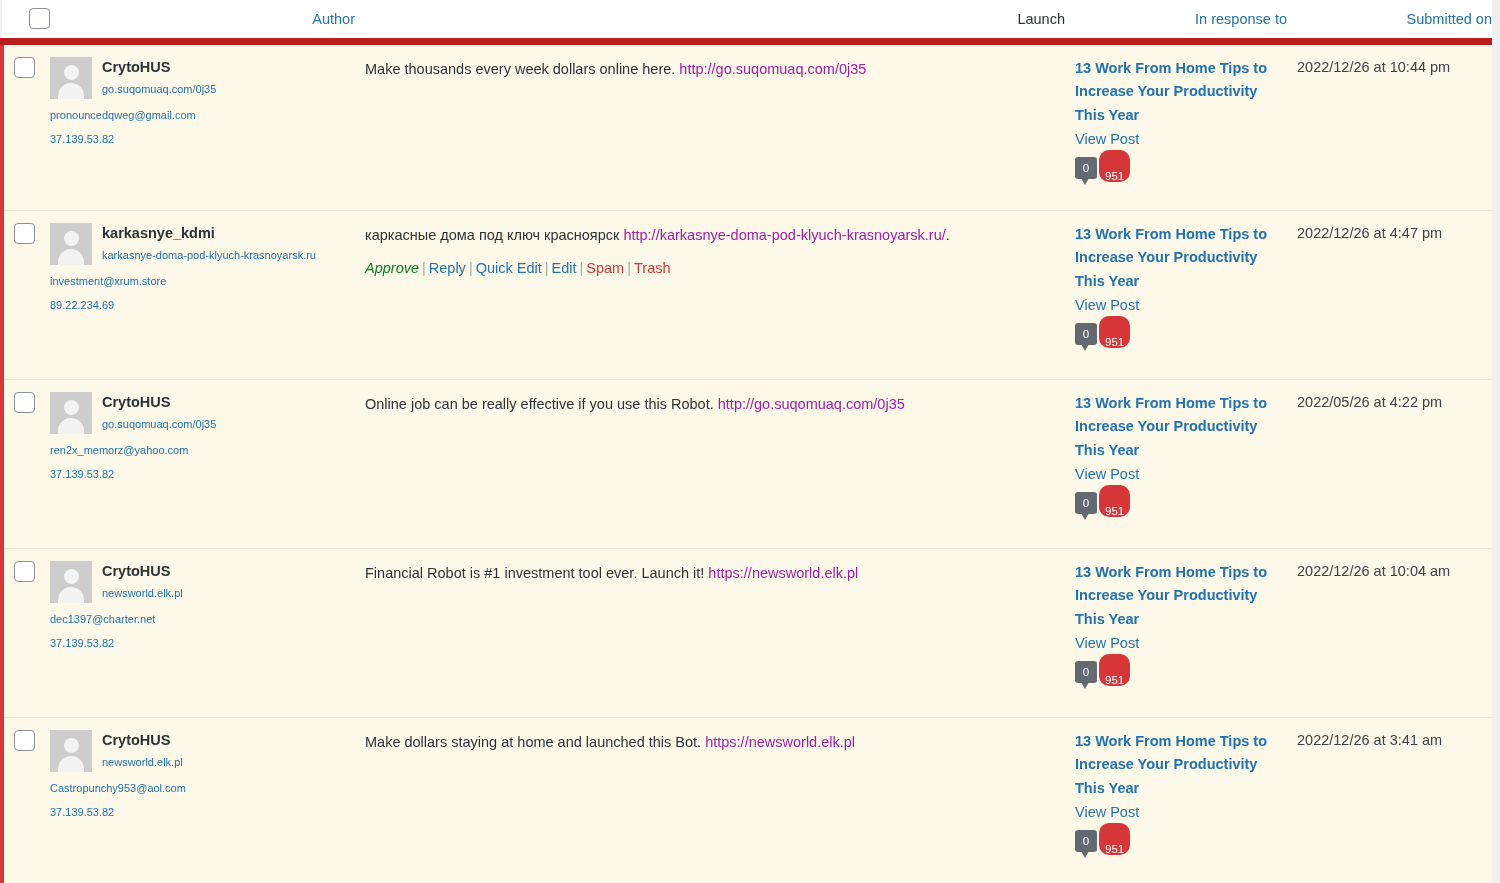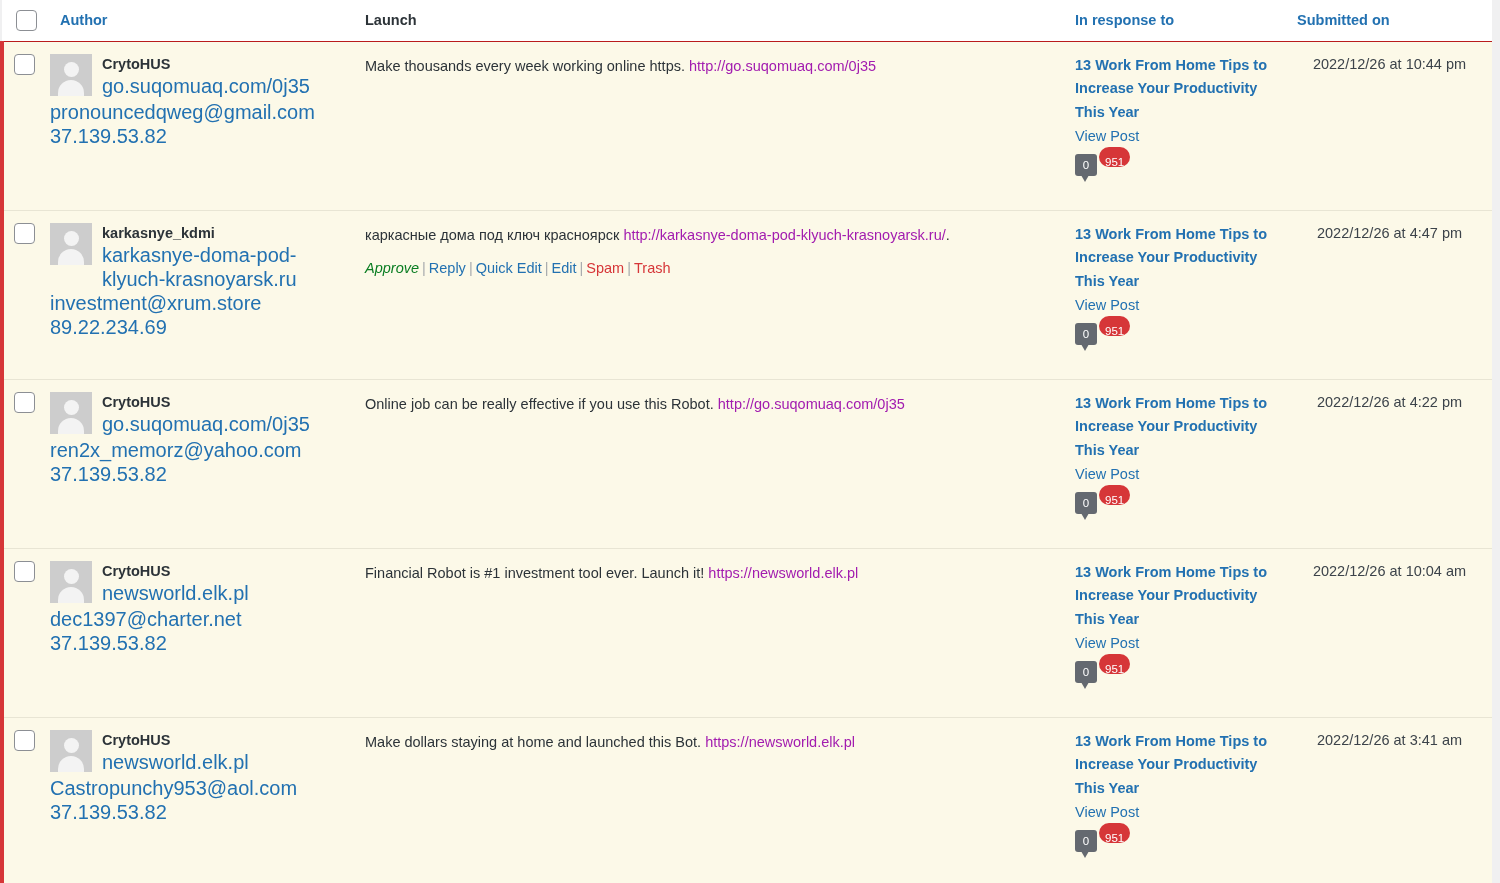--- a/index.html
+++ b/index.html
@@ -15,25 +15,25 @@
     position: relative;
     overflow: hidden;
     background: #f0f0f1;
   }
   table.cmt { width: 1490px; border-collapse: collapse; table-layout: fixed; }
 
   
   thead tr { background: #fff; height: 41px; }
   thead th {
     background: #fff;
-    border-bottom: 1px solid #b91c1c;
-    font-weight: 700;
+    border-bottom: 7px solid #b91c1c;
+    font-weight: 400;
     font-size: 14px;
     color: #2271b1;
-    text-align: left;
+    text-align: right;
     vertical-align: middle;
     padding: 0;
   }
   th.col-cb { width: 48px; padding-left: 14px; }
   th.col-author { width: 305px; padding-left: 10px; }
   th.col-comment { width: 710px; padding-left: 10px; }
   th.col-resp { width: 222px; padding-left: 10px; }
   th.col-date { width: 205px; padding-left: 10px; }
   th .hdr-link { color: #2271b1; cursor: pointer; font-size: 14.5px; }
 
@@ -91,21 +91,21 @@
   .author-name {
     font-weight: 700;
     font-size: 14.5px;
     color: #2c3338;
     line-height: 20px;
     padding-top: 2px;
   }
   .author-link, .author-email, .author-ip {
     display: block;
     color: #2271b1;
-    font-size: 20px;
+    font-size: 11px;
     line-height: 24px;
     word-break: break-word;
     cursor: pointer;
   }
   .author-link { }
   .author-clear { clear: both; }
 
   
   .cell-comment { padding: 14px 16px 0 10px; }
   .comment-text {
@@ -182,27 +182,27 @@
     position: absolute;
     left: 24px; top: -7px;
     min-width: 18px;
     height: 20px;
     background: #d63638;
     color: #fff;
     border-radius: 10px;
     font-size: 11.5px;
     line-height: 20px;
     text-align: center;
-    padding: 5px 6px;
+    padding: 16px 6px;
     font-weight: 400;
     cursor: pointer;
   }
 
   
-  .cell-date { padding: 12px 10px 0 10px; text-align: center; }
+  .cell-date { padding: 12px 10px 0 10px; }
   .date-text {
     font-size: 14.5px;
     line-height: 20px;
     color: #3c434a;
   }
 </style>
 </head>
 <body>
 
 <div class="screen">
@@ -234,21 +234,21 @@
               <span class="head"></span>
               <span class="body"></span>
             </div>
             <div class="author-name">CrytoHUS</div>
             <span class="author-link">go.suqomuaq.com/0j35</span>
             <div class="author-clear"></div>
             <span class="author-email">pronouncedqweg@gmail.com</span>
             <span class="author-ip">37.139.53.82</span>
           </td>
           <td class="cell-comment">
-            <div class="comment-text"><span>Make thousands every week working online https. </span><span class="comment-url">http://go.suqomuaq.com/0j35</span><span></span></div>
+            <div class="comment-text"><span>Make thousands every week dollars online here. </span><span class="comment-url">http://go.suqomuaq.com/0j35</span><span></span></div>
           </td>
           <td class="cell-resp">
             <span class="post-title">13 Work From Home Tips to Increase Your Productivity This Year</span>
             <span class="view-post">View Post</span>
             <div class="bubble-wrap">
               <span class="bubble">0</span>
               <span class="bubble-pending">951</span>
             </div>
           </td>
           <td class="cell-date"><span class="date-text">2022/12/26 at 10:44 pm</span></td>
@@ -297,21 +297,21 @@
             <div class="comment-text"><span>Online job can be really effective if you use this Robot. </span><span class="comment-url">http://go.suqomuaq.com/0j35</span><span></span></div>
           </td>
           <td class="cell-resp">
             <span class="post-title">13 Work From Home Tips to Increase Your Productivity This Year</span>
             <span class="view-post">View Post</span>
             <div class="bubble-wrap">
               <span class="bubble">0</span>
               <span class="bubble-pending">951</span>
             </div>
           </td>
-          <td class="cell-date"><span class="date-text">2022/12/26 at 4:22 pm</span></td>
+          <td class="cell-date"><span class="date-text">2022/05/26 at 4:22 pm</span></td>
         </tr>
         <tr>
           <td class="cell-cb"><span class="cb"></span></td>
           <td class="cell-author">
             <div class="avatar">
               <span class="head"></span>
               <span class="body"></span>
             </div>
             <div class="author-name">CrytoHUS</div>
             <span class="author-link">newsworld.elk.pl</span>

